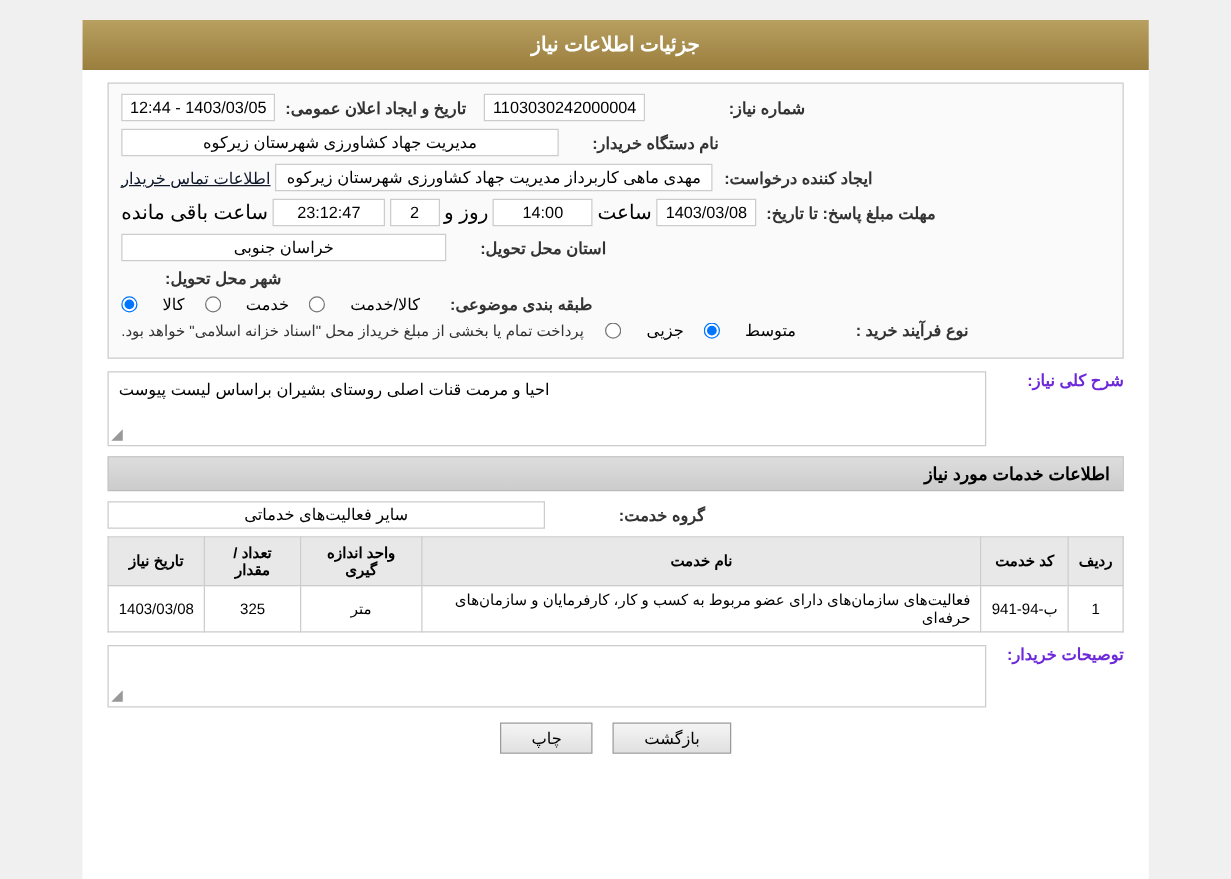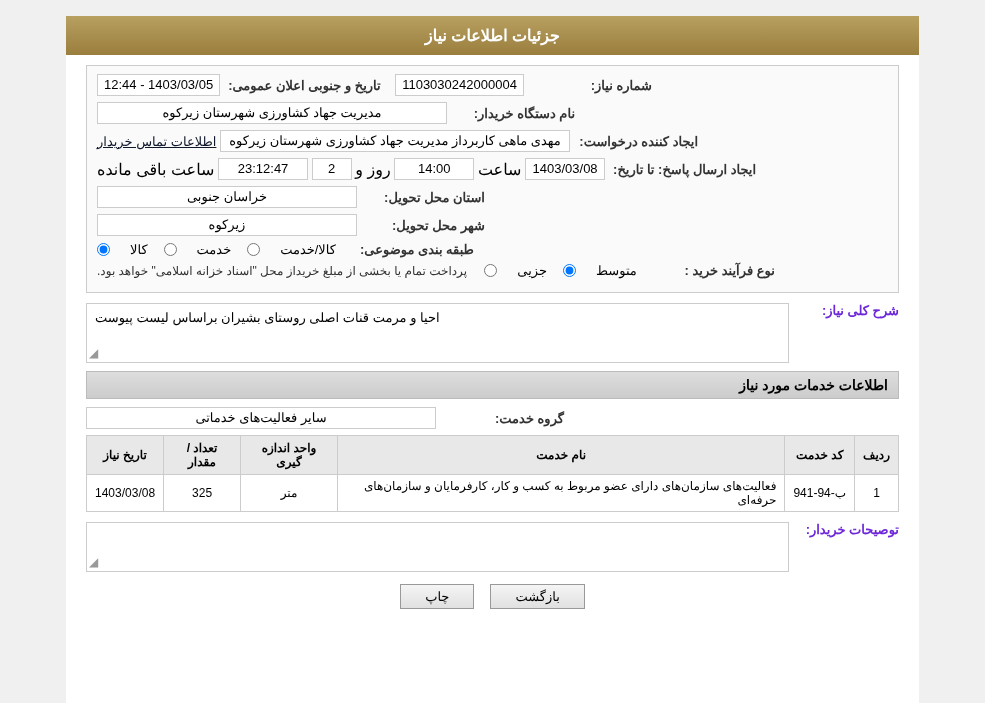--- a/index.html
+++ b/index.html
@@ -193,38 +193,38 @@
   </div>
 
   <div class="content-area">
 
     <div class="info-section">
 
       <div class="row">
         <span class="label">شماره نیاز:</span>
         <div class="value-box small">1103030242000004</div>
         &nbsp;&nbsp;&nbsp;&nbsp;
-        <span class="label">تاریخ و جنوبی اعلان عمومی:</span>
+        <span class="label">تاریخ و ایجاد اعلان عمومی:</span>
         <div class="value-box small">1403/03/05 - 12:44</div>
       </div>
 
       <div class="row">
         <span class="label">نام دستگاه خریدار:</span>
         <div class="value-box wide">مدیریت جهاد کشاورزی شهرستان زیرکوه</div>
       </div>
 
       <div class="row">
         <span class="label">ایجاد کننده درخواست:</span>
         <div class="value-box wide">مهدی ماهی کاربرداز مدیریت جهاد کشاورزی شهرستان زیرکوه</div>
         &nbsp;
         <span class="link-blue">اطلاعات تماس خریدار</span>
       </div>
 
       <div class="row">
-        <span class="label">ایجاد ارسال پاسخ: تا تاریخ:</span>
+        <span class="label">مهلت مبلغ پاسخ: تا تاریخ:</span>
         <div class="value-box xsmall">1403/03/08</div>
         &nbsp;
         <span class="unit-label">ساعت</span>
         &nbsp;
         <div class="value-box xsmall">14:00</div>
         &nbsp;
         <span class="unit-label">روز و</span>
         &nbsp;
         <div class="value-box xsmall" style="min-width:40px">2</div>
         &nbsp;
@@ -233,21 +233,20 @@
         <span class="unit-label">ساعت باقی مانده</span>
       </div>
 
       <div class="row">
         <span class="label">استان محل تحویل:</span>
         <div class="value-box medium">خراسان جنوبی</div>
       </div>
 
       <div class="row">
         <span class="label">شهر محل تحویل:</span>
-        <div class="value-box medium">زیرکوه</div>
       </div>
 
       <div class="row">
         <span class="label">طبقه بندی موضوعی:</span>
         <div class="radio-group">
           <div class="radio-item">
             <label>کالا/خدمت</label>
             <input type="radio" name="category" style="">
           </div>
           <div class="radio-item">

